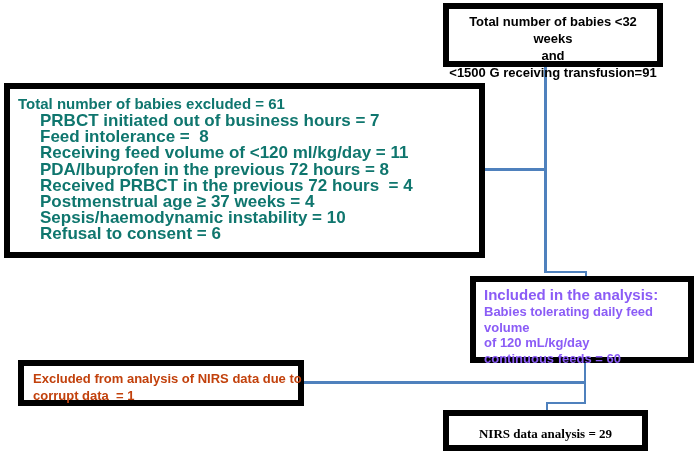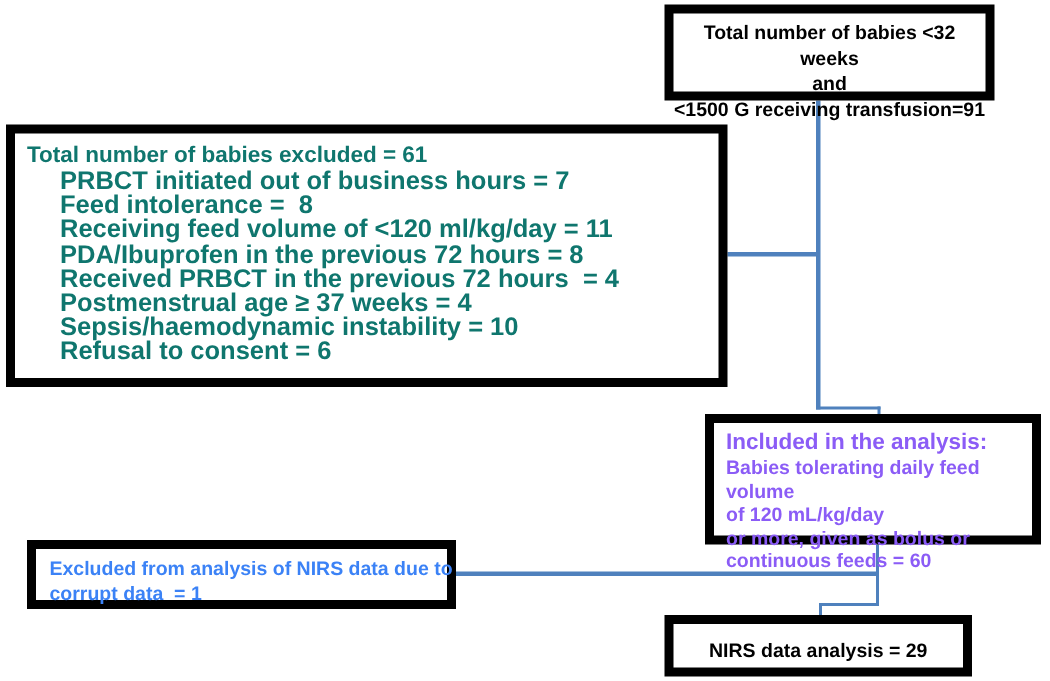--- a/index.html
+++ b/index.html
@@ -66,21 +66,21 @@
     padding: 5px 6px 0 9px;
   }
   .box-nirs-excluded .line {
     font-size: 13px; line-height: 16.5px;
     white-space: pre;
   }
   
   .box-nirs {
     left: 443px; top: 410px; width: 205px; height: 41px;
     text-align: center;
-    font-size: 13px; line-height: 35px;
+    font-size: 13px; line-height: 35px; font-family: Liberation Serif, serif;
   }
 </style>
 </head>
 <body>
 
 <div class="canvas">
 
   <div class="conn" style="left: 544px; top: 66px; width: 2.5px; height: 207px; background: rgb(79, 129, 189);"></div>
   <div class="conn" style="left: 544px; top: 270.5px; width: 43px; height: 2.5px; background: rgb(79, 129, 189);"></div>
   <div class="conn" style="left: 584.5px; top: 270.5px; width: 2.5px; height: 7px; background: rgb(79, 129, 189);"></div>
@@ -105,25 +105,24 @@
     <div class="item">Received PRBCT in the previous 72 hours  = 4</div>
     <div class="item">Postmenstrual age ≥ 37 weeks = 4</div>
     <div class="item">Sepsis/haemodynamic instability = 10</div>
     <div class="item">Refusal to consent = 6</div>
   </div>
 
   <div class="box box-included" style="border-color: rgb(0, 0, 0); background: rgb(255, 255, 255); color: #8b5cf6;">
     <div class="title">Included in the analysis:</div>
     <div class="line">Babies tolerating daily feed volume</div>
     <div class="line">of 120 mL/kg/day</div>
-    <div class="line">or more, given as bolus or</div>
     <div class="line">continuous feeds = 60</div>
   </div>
 
-  <div class="box box-nirs-excluded" style="border-color: rgb(0, 0, 0); background: rgb(255, 255, 255); color: #3b82f6;">
+  <div class="box box-nirs-excluded" style="border-color: rgb(0, 0, 0); background: rgb(255, 255, 255); color: #c2410c;">
     <div class="line">Excluded from analysis of NIRS data due to</div>
     <div class="line">corrupt data  = 1</div>
   </div>
 
   <div class="box box-nirs" style="border-color: rgb(0, 0, 0); background: rgb(255, 255, 255); color: rgb(0, 0, 0);">
     <span>NIRS data analysis = 29</span>
   </div>
 
 </div>
 

